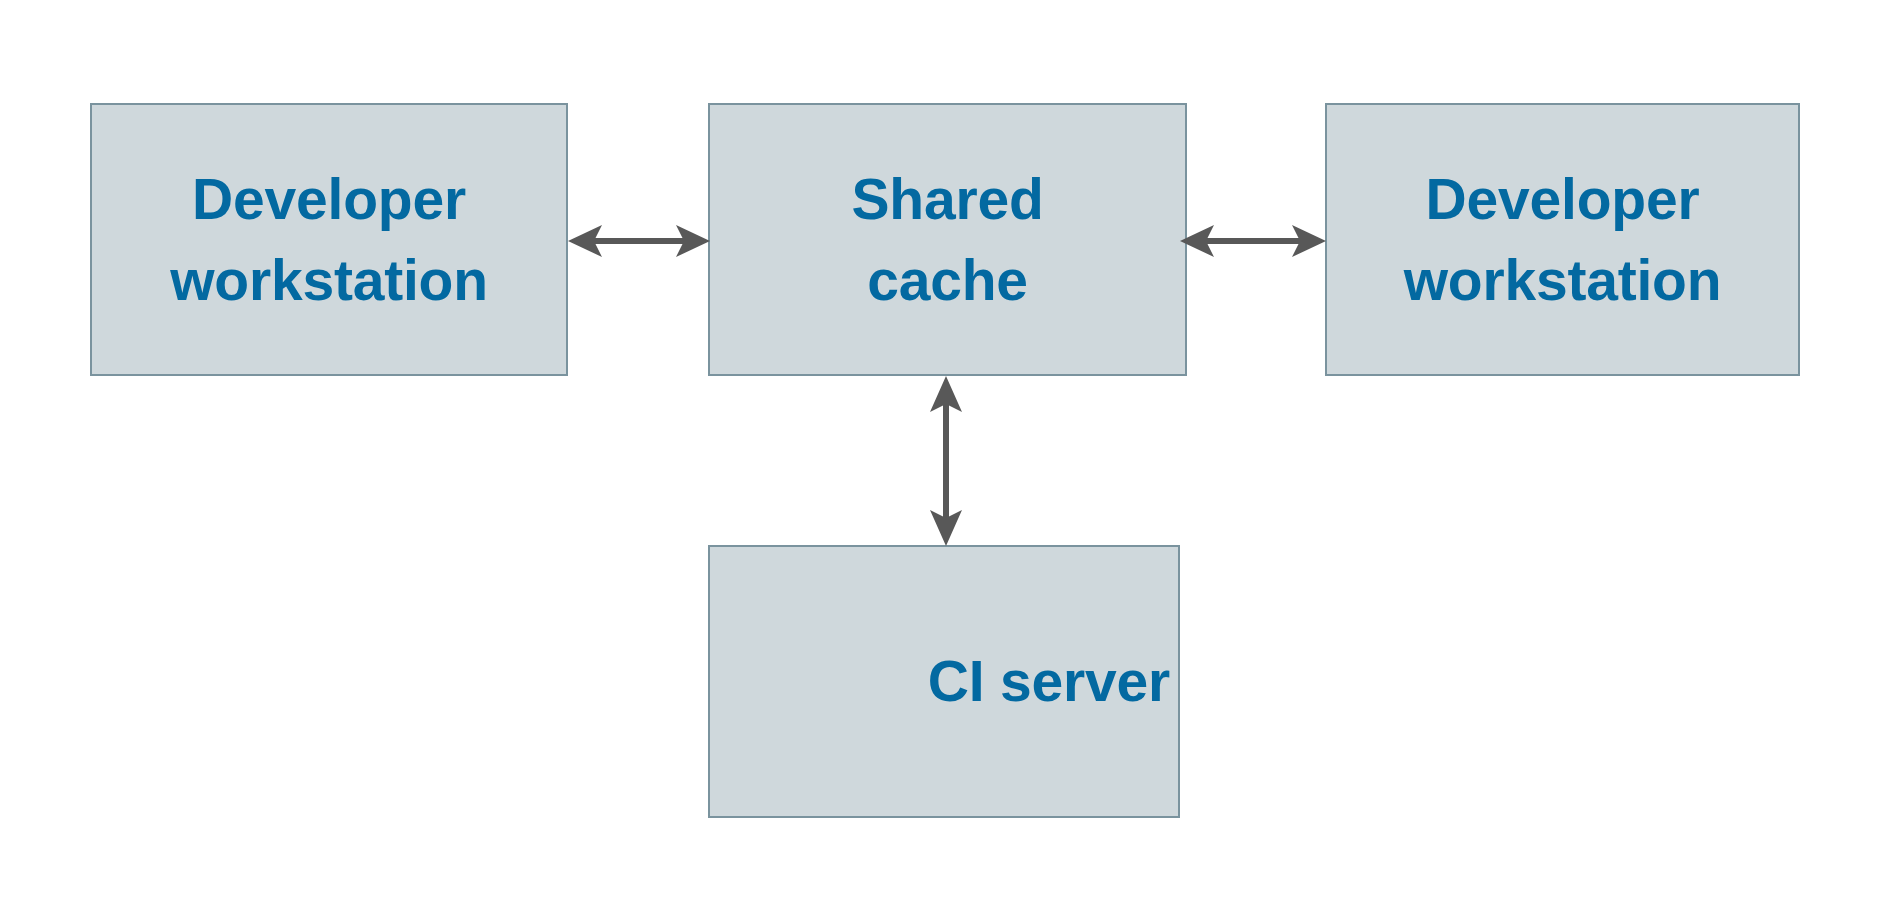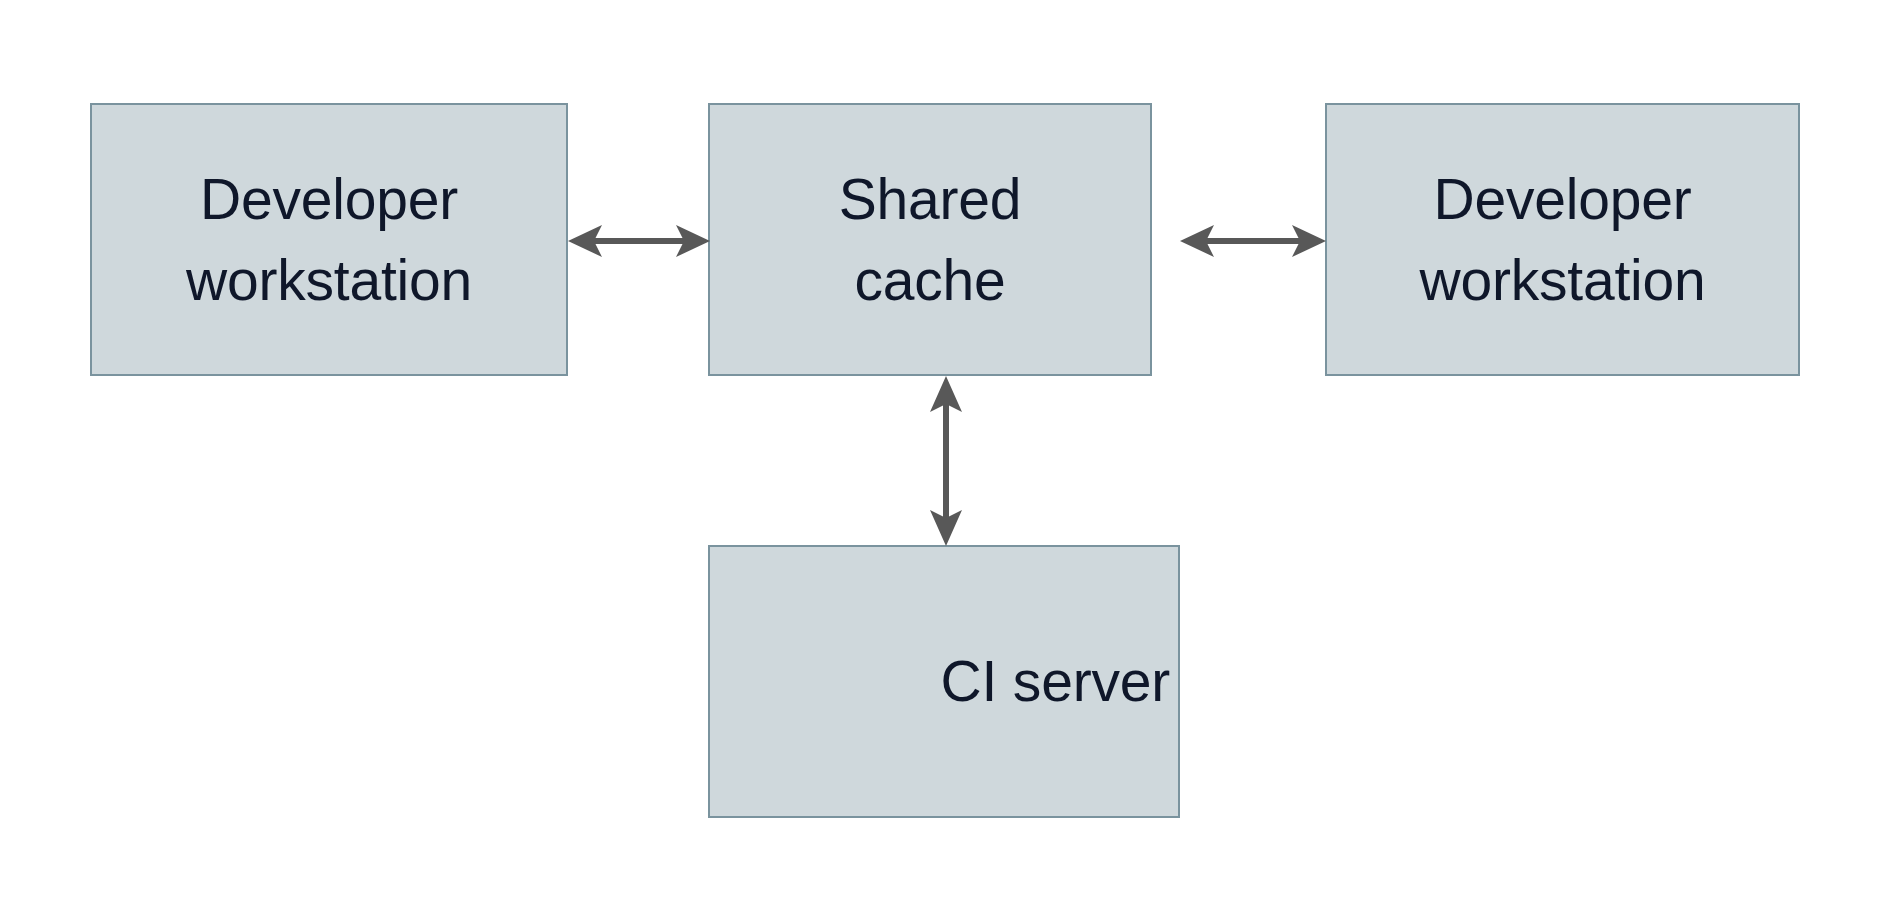--- a/index.html
+++ b/index.html
@@ -25,22 +25,22 @@
     border: 2px solid #7a939e;
     display: flex;
     align-items: center;
     justify-content: center;
     text-align: center;
   }
   .node-label {
     font-family: "Liberation Sans", sans-serif;
     font-size: 57px;
     line-height: 1.42;
-    color: #0f172a;
-    font-weight: 400;
+    color: #0369a1;
+    font-weight: 700;
     letter-spacing: -0.2px;
     white-space: pre-line;
     padding: 0 8px;
   }
   .connector {
     position: absolute;
     overflow: visible;
   }
   .conn-line {
     stroke: #585858;
@@ -54,21 +54,21 @@
 </head>
 <body>
 
 <div id="canvas">
 
   <div class="node" style="left:90px; top:103px; width:478px; height:273px;">
     <div class="node-label">Developer
 workstation</div>
   </div>
 
-  <div class="node" style="left:708px; top:103px; width:444px; height:273px;">
+  <div class="node" style="left:708px; top:103px; width:479px; height:273px;">
     <div class="node-label">Shared
 cache</div>
   </div>
 
   <div class="node" style="left:1325px; top:103px; width:475px; height:273px;">
     <div class="node-label">Developer
 workstation</div>
   </div>
 
   <div class="node" style="left:708px; top:545px; width:472px; height:273px;justify-content:flex-end;">

